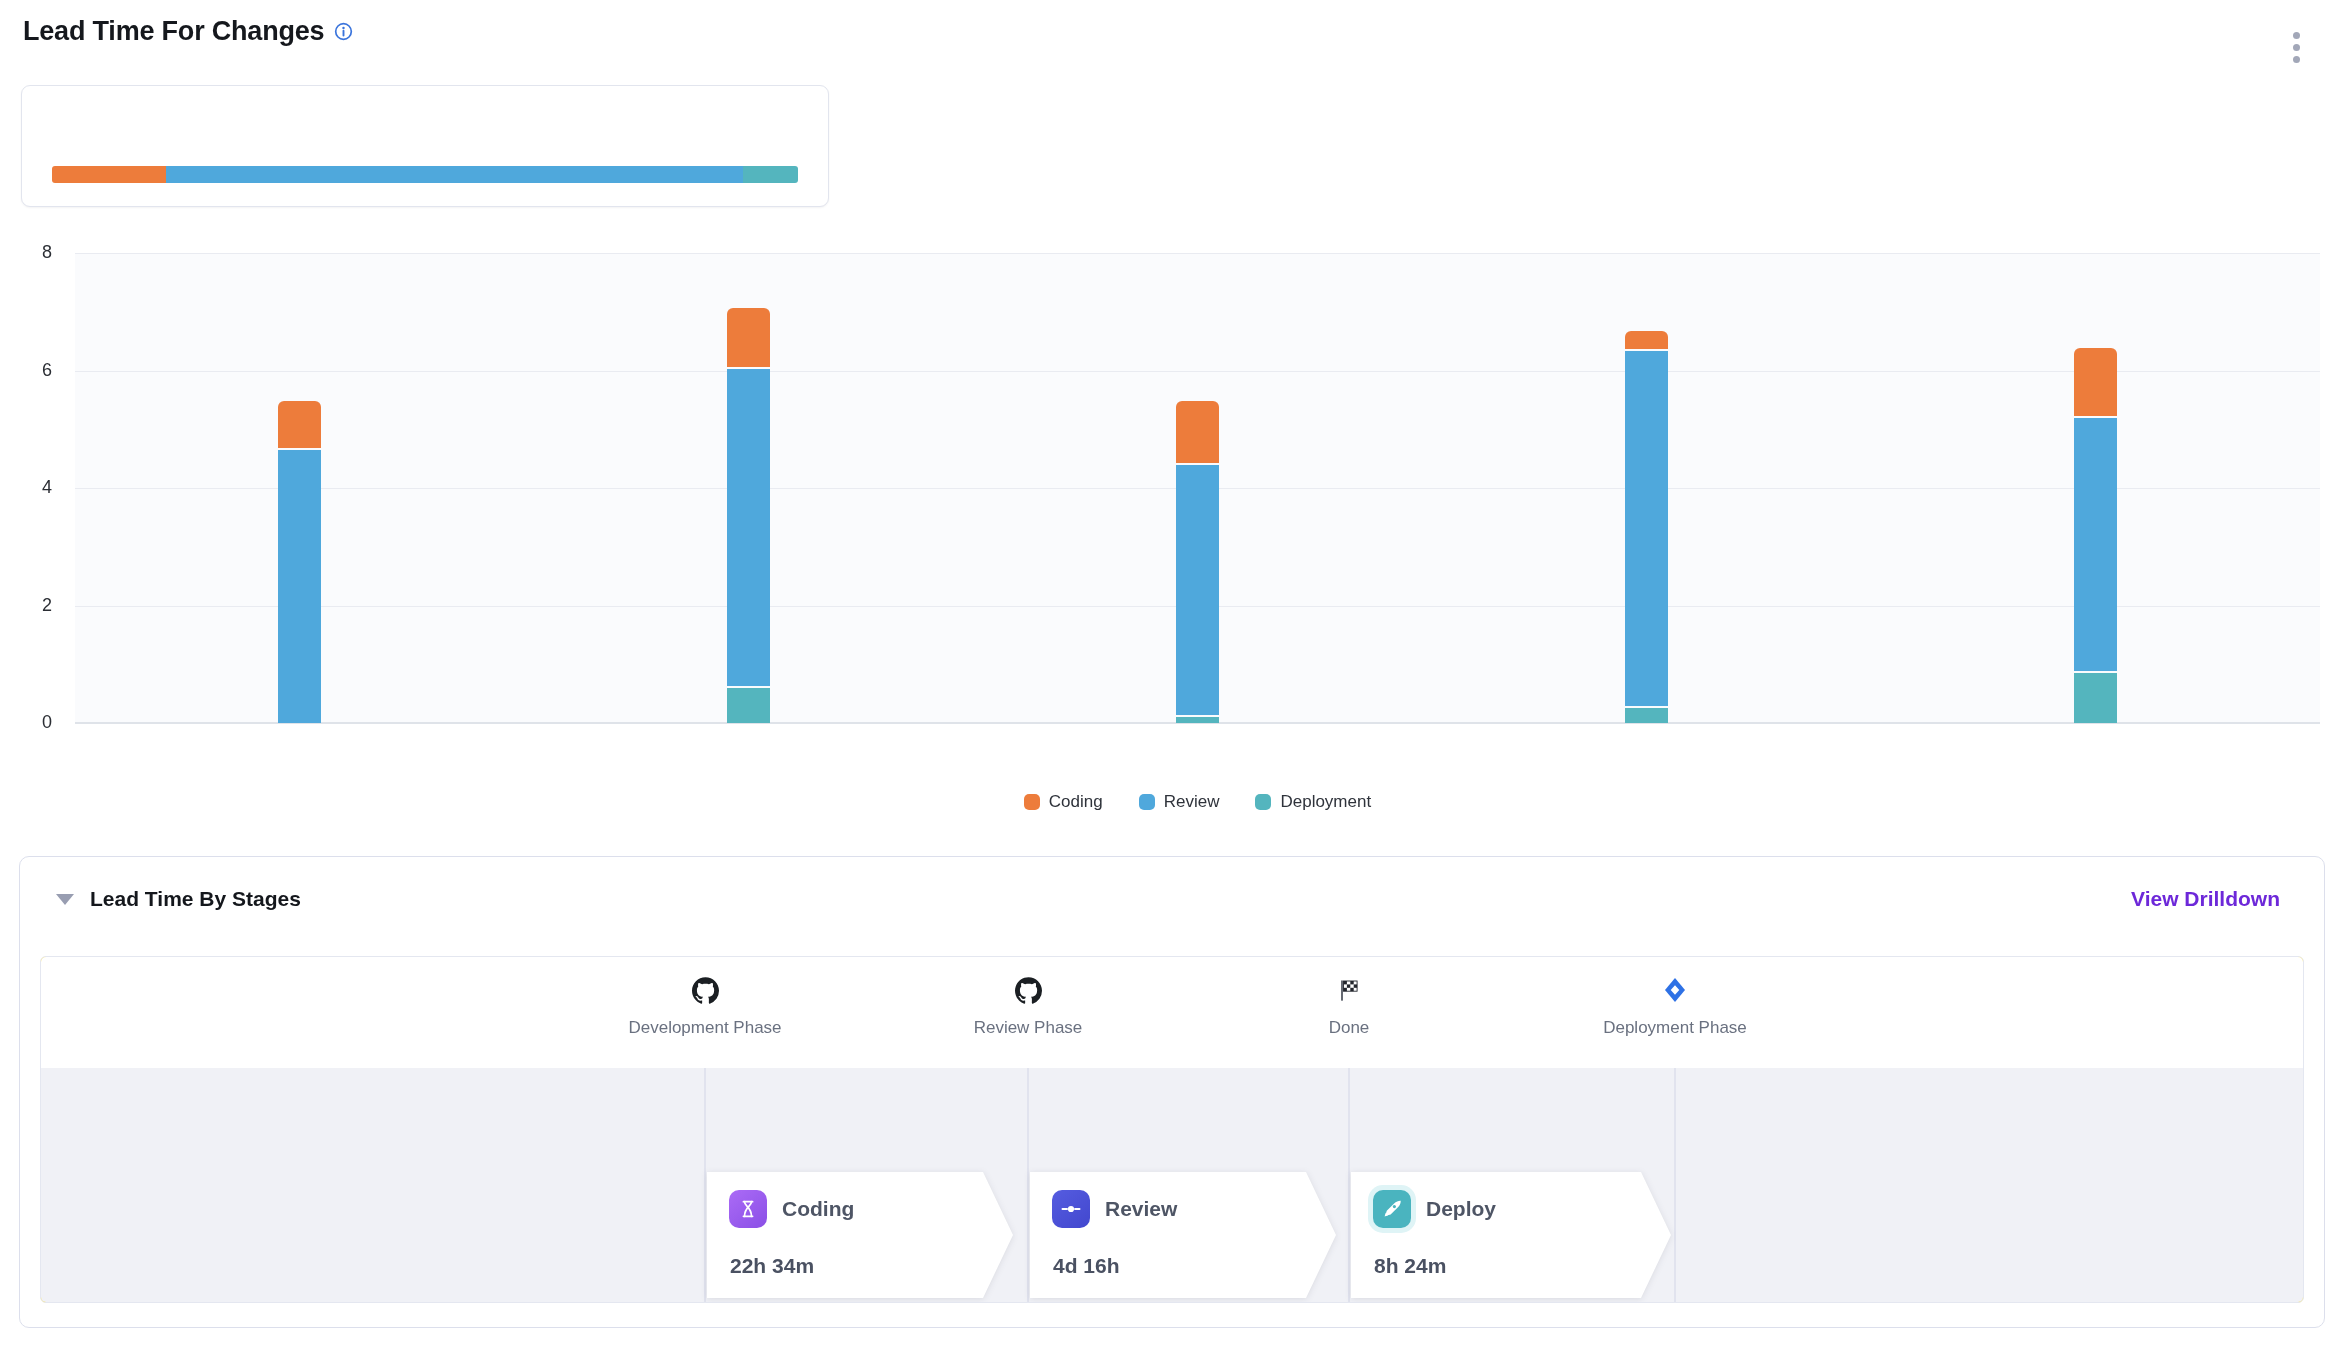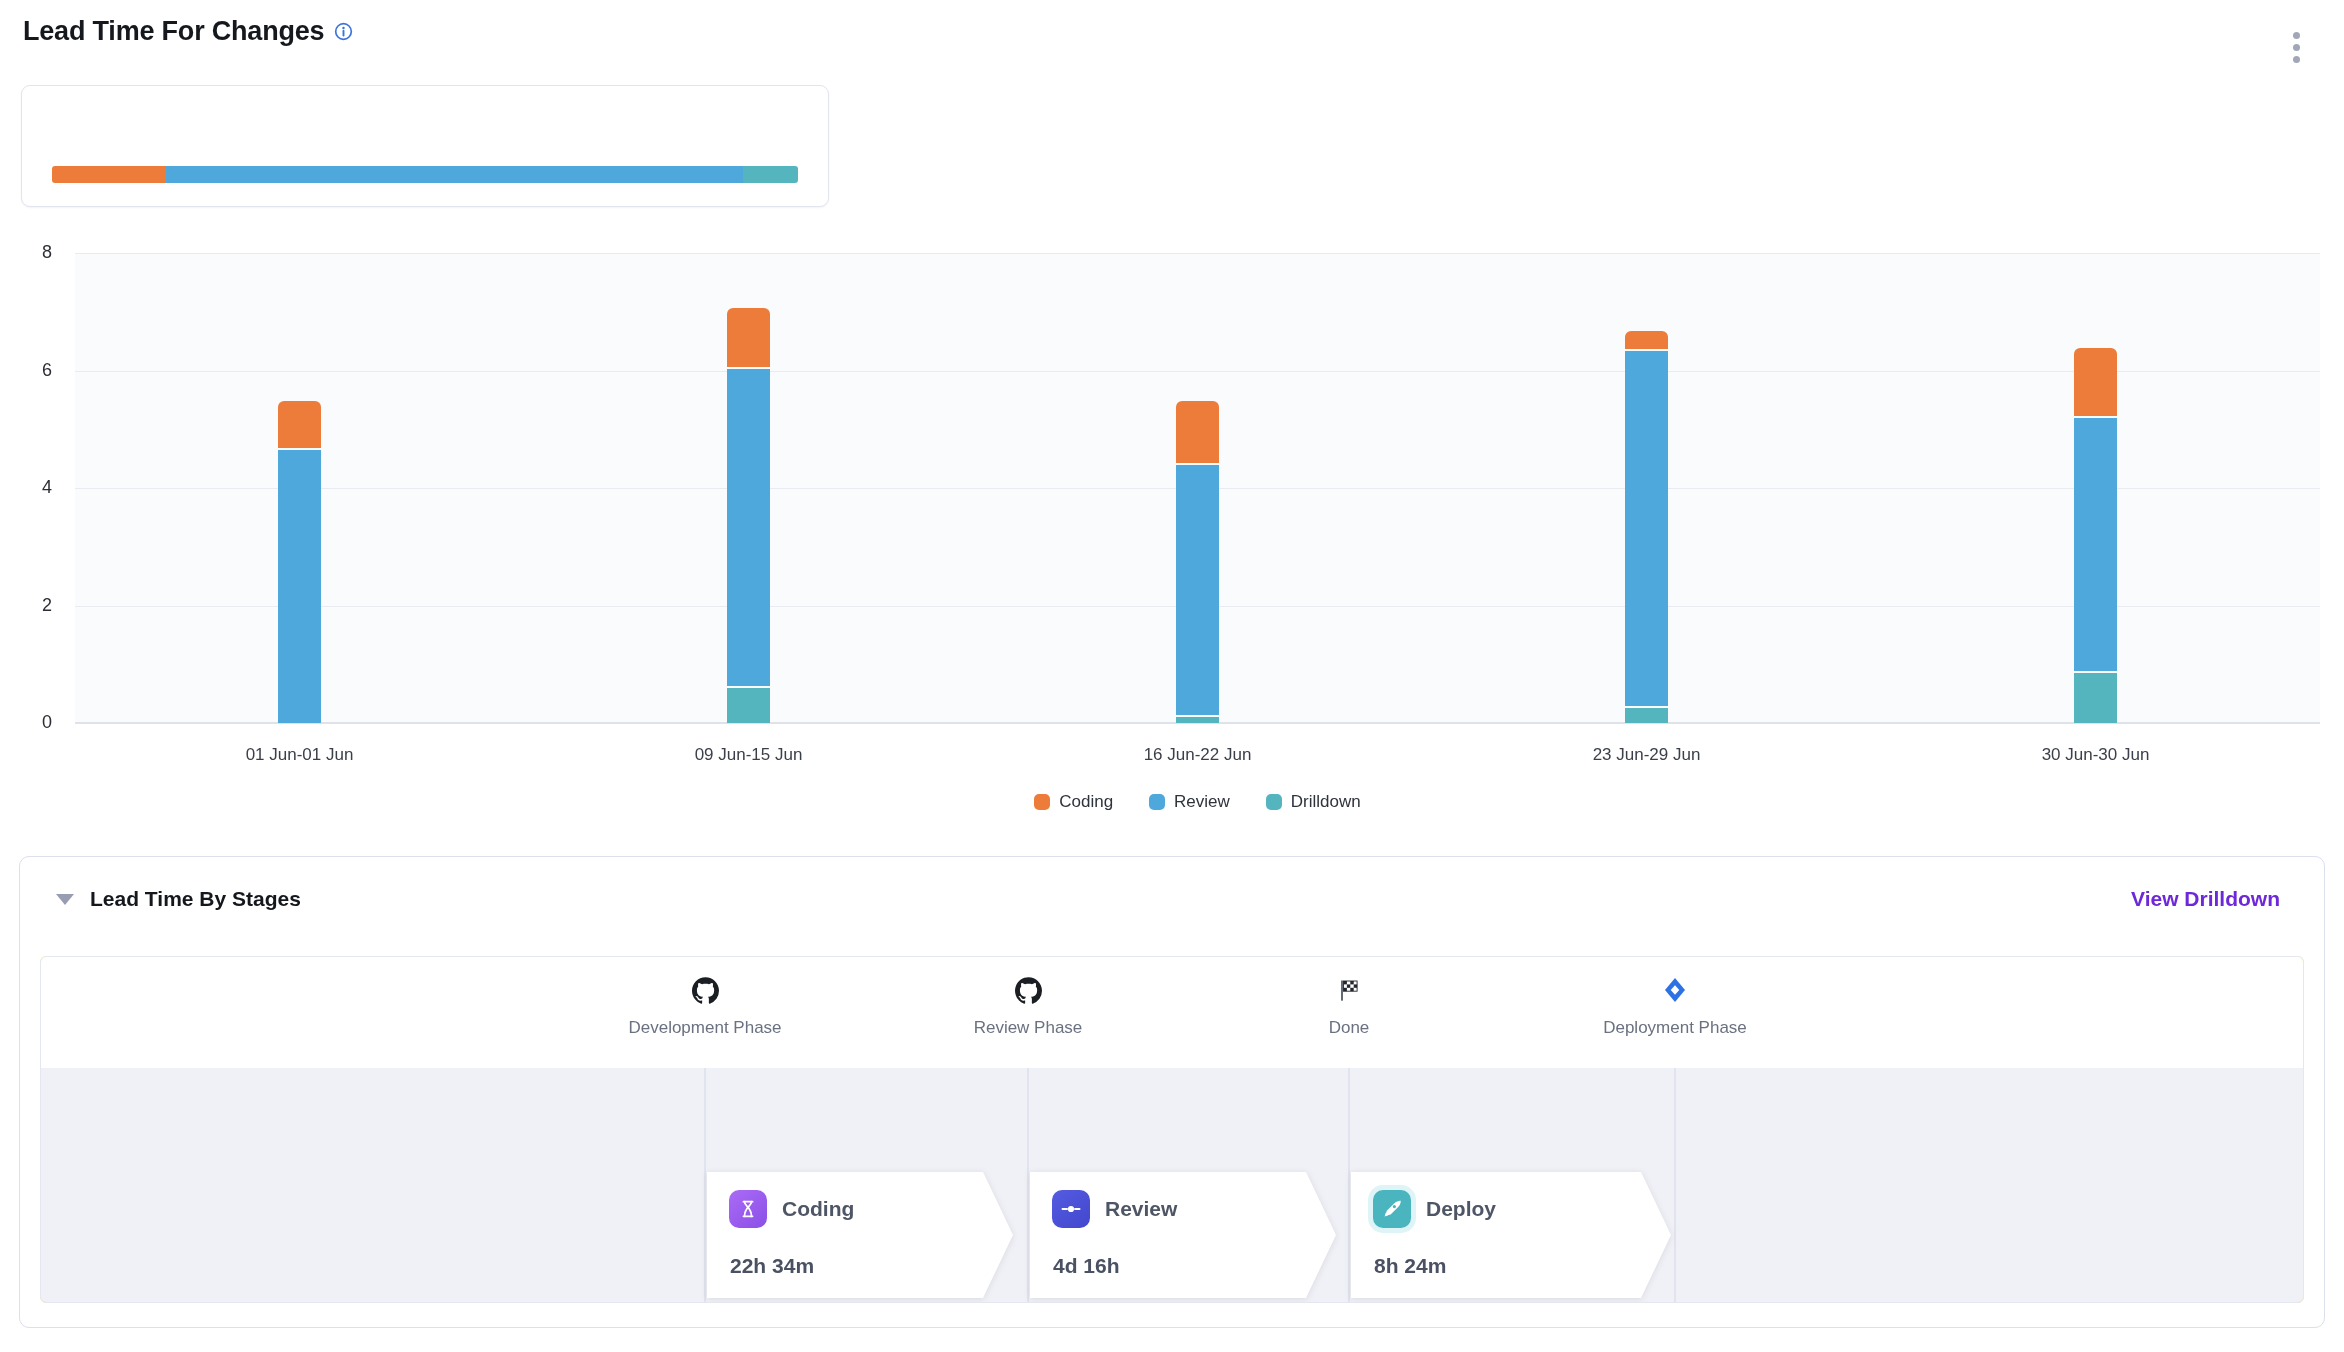--- a/index.html
+++ b/index.html
@@ -158,39 +158,32 @@
           </div>
         </div>
       </div>
     <div id="yticks">
         <div class="ytick" style="position: absolute; left: 0px; top: 2px;">8</div>
         <div class="ytick" style="position: absolute; left: 0px; top: 119.5px;">6</div>
         <div class="ytick" style="position: absolute; left: 0px; top: 237px;">4</div>
         <div class="ytick" style="position: absolute; left: 0px; top: 354.5px;">2</div>
         <div class="ytick" style="position: absolute; left: 0px; top: 472px;">0</div>
       </div>
-    <div class="xlabels" id="xlabels">
-        <div class="xlabel">01 Jun-01 Jun</div>
-        <div class="xlabel">09 Jun-15 Jun</div>
-        <div class="xlabel">16 Jun-22 Jun</div>
-        <div class="xlabel">23 Jun-29 Jun</div>
-        <div class="xlabel">30 Jun-30 Jun</div>
-      </div>
     <div class="legend" id="legend">
         <div class="legend-item">
           <span class="legend-swatch" style="background: rgb(237, 124, 59);"></span>
           <span class="legend-label">Coding</span>
         </div>
         <div class="legend-item">
           <span class="legend-swatch" style="background: rgb(79, 168, 220);"></span>
           <span class="legend-label">Review</span>
         </div>
         <div class="legend-item">
           <span class="legend-swatch" style="background: rgb(84, 181, 190);"></span>
-          <span class="legend-label">Drilldown</span>
+          <span class="legend-label">Deployment</span>
         </div>
       </div>
   </div>
 
   <div class="stages-outer">
     <div class="stages-header">
       <div class="collapse-tri"></div>
       <span class="stages-title">Lead Time By Stages</span>
     </div>
     <a class="drilldown">View Drilldown</a>

